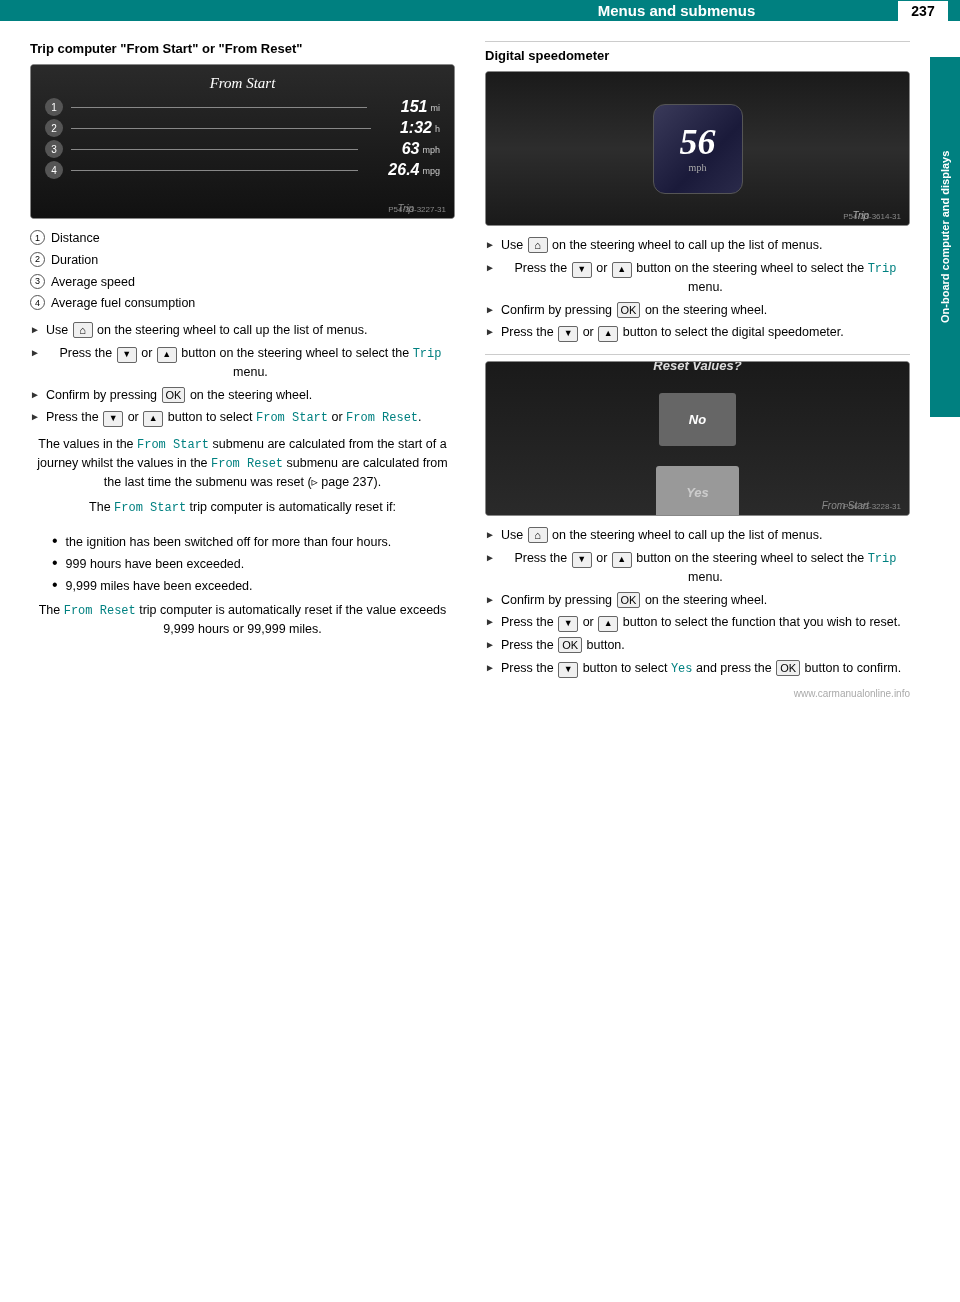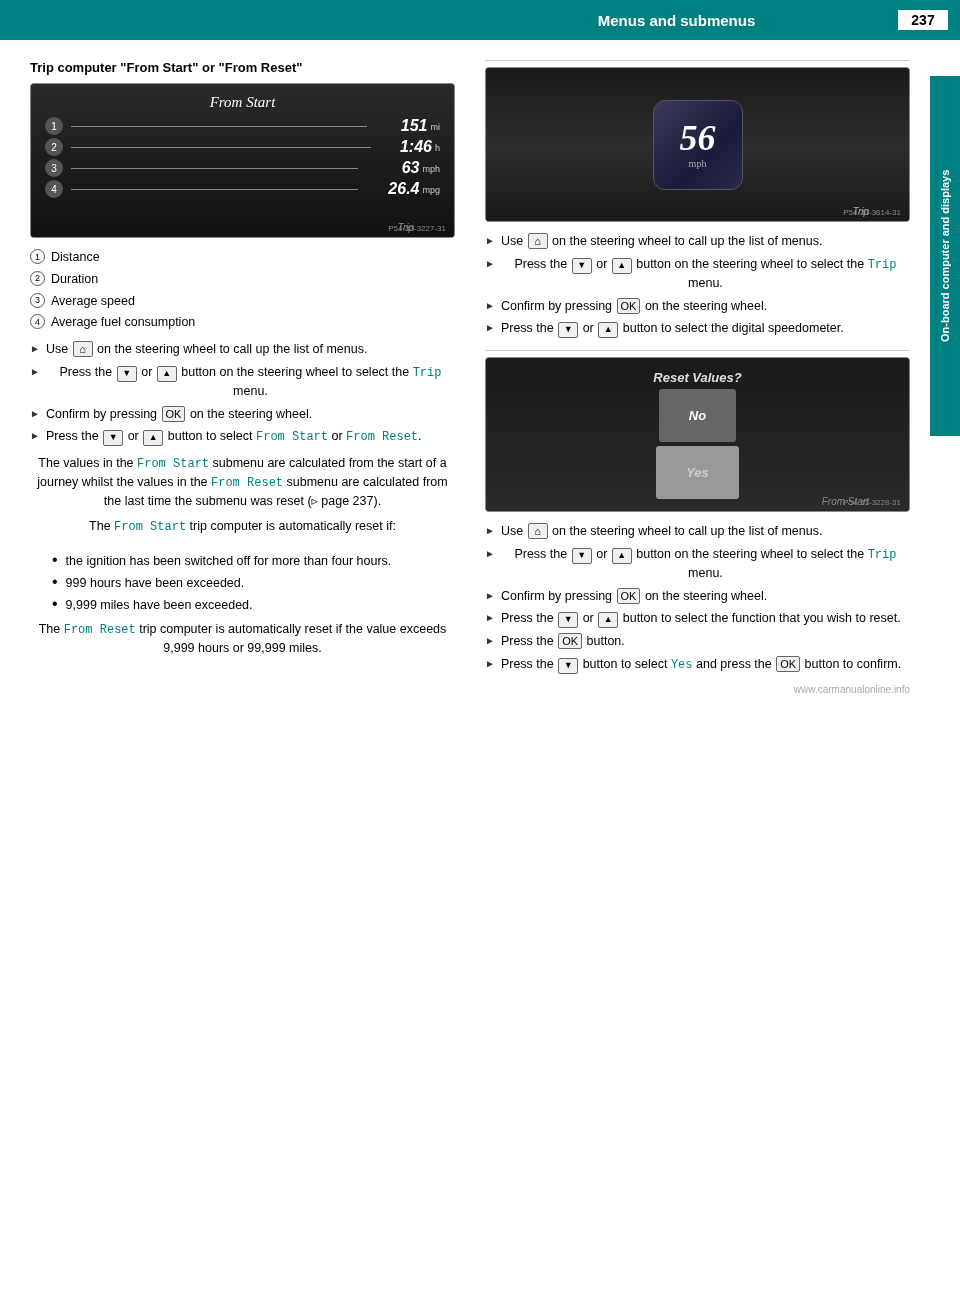--- a/index.html
+++ b/index.html
@@ -11,21 +11,21 @@
       background: #fff;
       color: #000;
     }
 
     
     .header-bar {
       display: flex;
       align-items: center;
       justify-content: space-between;
       background: #008080;
-      height: 40px;
+      height: 21px;
       padding: 0 12px;
     }
     .header-title {
       color: #fff;
       font-size: 15px;
       font-weight: bold;
       flex: 1;
       text-align: center;
     }
     .header-page {
@@ -253,21 +253,21 @@
     
     .reset-inner {
       width: 100%;
       height: 100%;
       background: linear-gradient(to bottom, #1a1a1a 0%, #2a2a2a 100%);
       display: flex;
       flex-direction: column;
       align-items: center;
       justify-content: center;
       position: relative;
-      gap: 4px;
+      gap: 20px;
     }
 
     .reset-question {
       color: #ddd;
       font-size: 13px;
       font-style: italic;
       font-weight: bold;
     }
 
     .reset-option {
@@ -425,21 +425,21 @@
             <div class="trip-rows">
               <div class="trip-row">
                 <div class="trip-num-circle">1</div>
                 <div class="trip-line"></div>
                 <div class="trip-value">151</div>
                 <div class="trip-unit">mi</div>
               </div>
               <div class="trip-row">
                 <div class="trip-num-circle">2</div>
                 <div class="trip-line"></div>
-                <div class="trip-value">1:46</div>
+                <div class="trip-value">1:32</div>
                 <div class="trip-unit">h</div>
               </div>
               <div class="trip-row">
                 <div class="trip-num-circle">3</div>
                 <div class="trip-line"></div>
                 <div class="trip-value">63</div>
                 <div class="trip-unit">mph</div>
               </div>
               <div class="trip-row">
                 <div class="trip-num-circle">4</div>
@@ -522,20 +522,21 @@
             The <span class="monospace-text">From Reset</span> trip computer is automatically reset if the value exceeds 9,999 hours or 99,999 miles.
           </p>
         </div>
 
       </div>
 
       <div class="col-right">
 
         <div>
           <hr class="section-divider">
+          <div class="section-title">Digital speedometer</div>
 
           <div class="screen-img digital-speedo">
             <div class="speedo-inner">
               <div class="speedo-display">
                 <div class="speedo-number">56</div>
                 <div class="speedo-unit">mph</div>
               </div>
               <div class="speedo-trip-label">Trip</div>
               <div class="screen-footer">P54·33-3614-31</div>
             </div>

